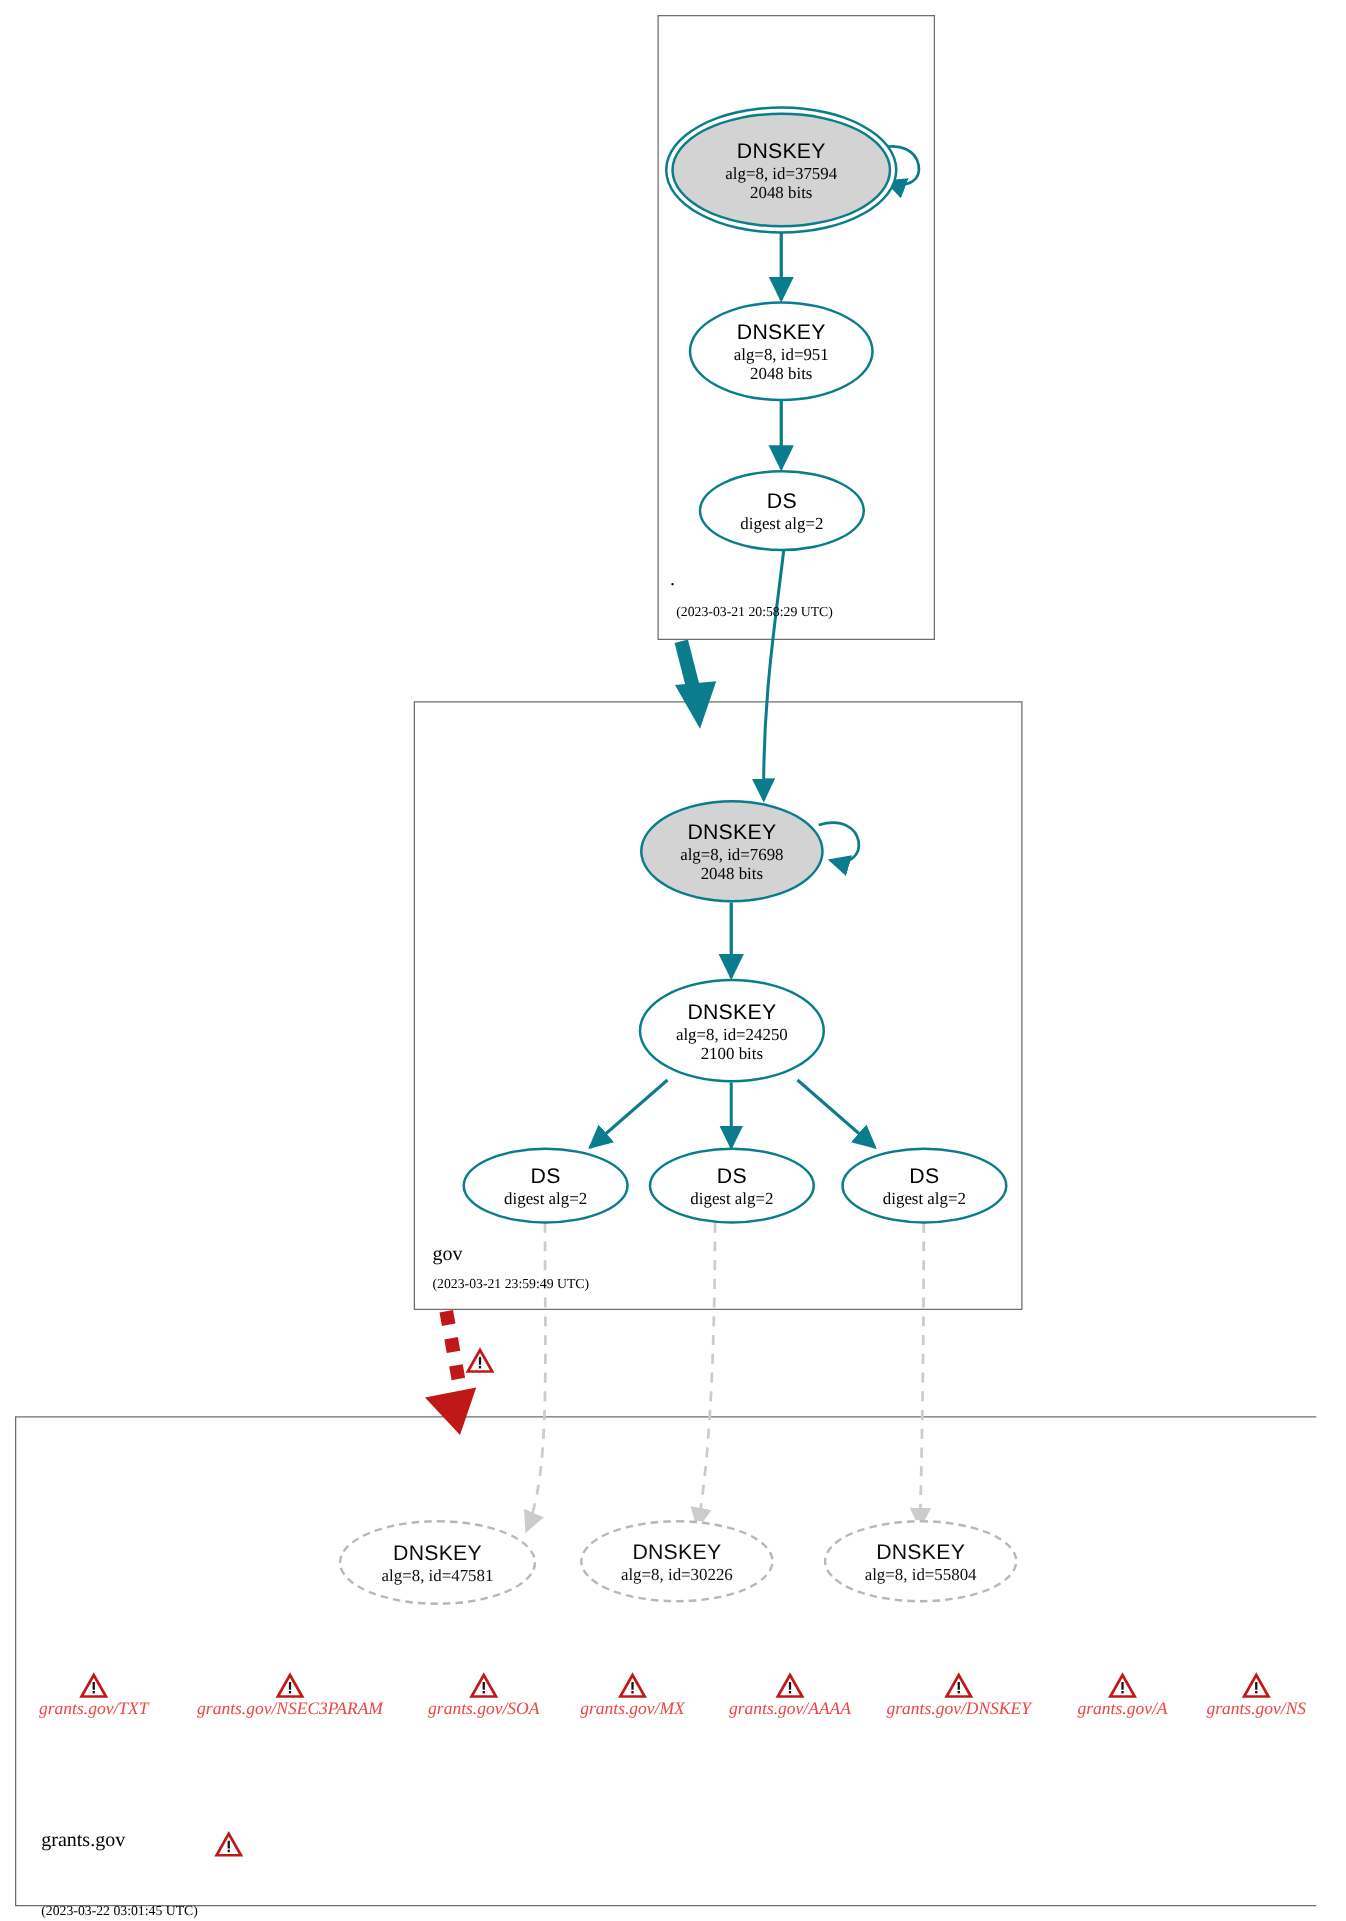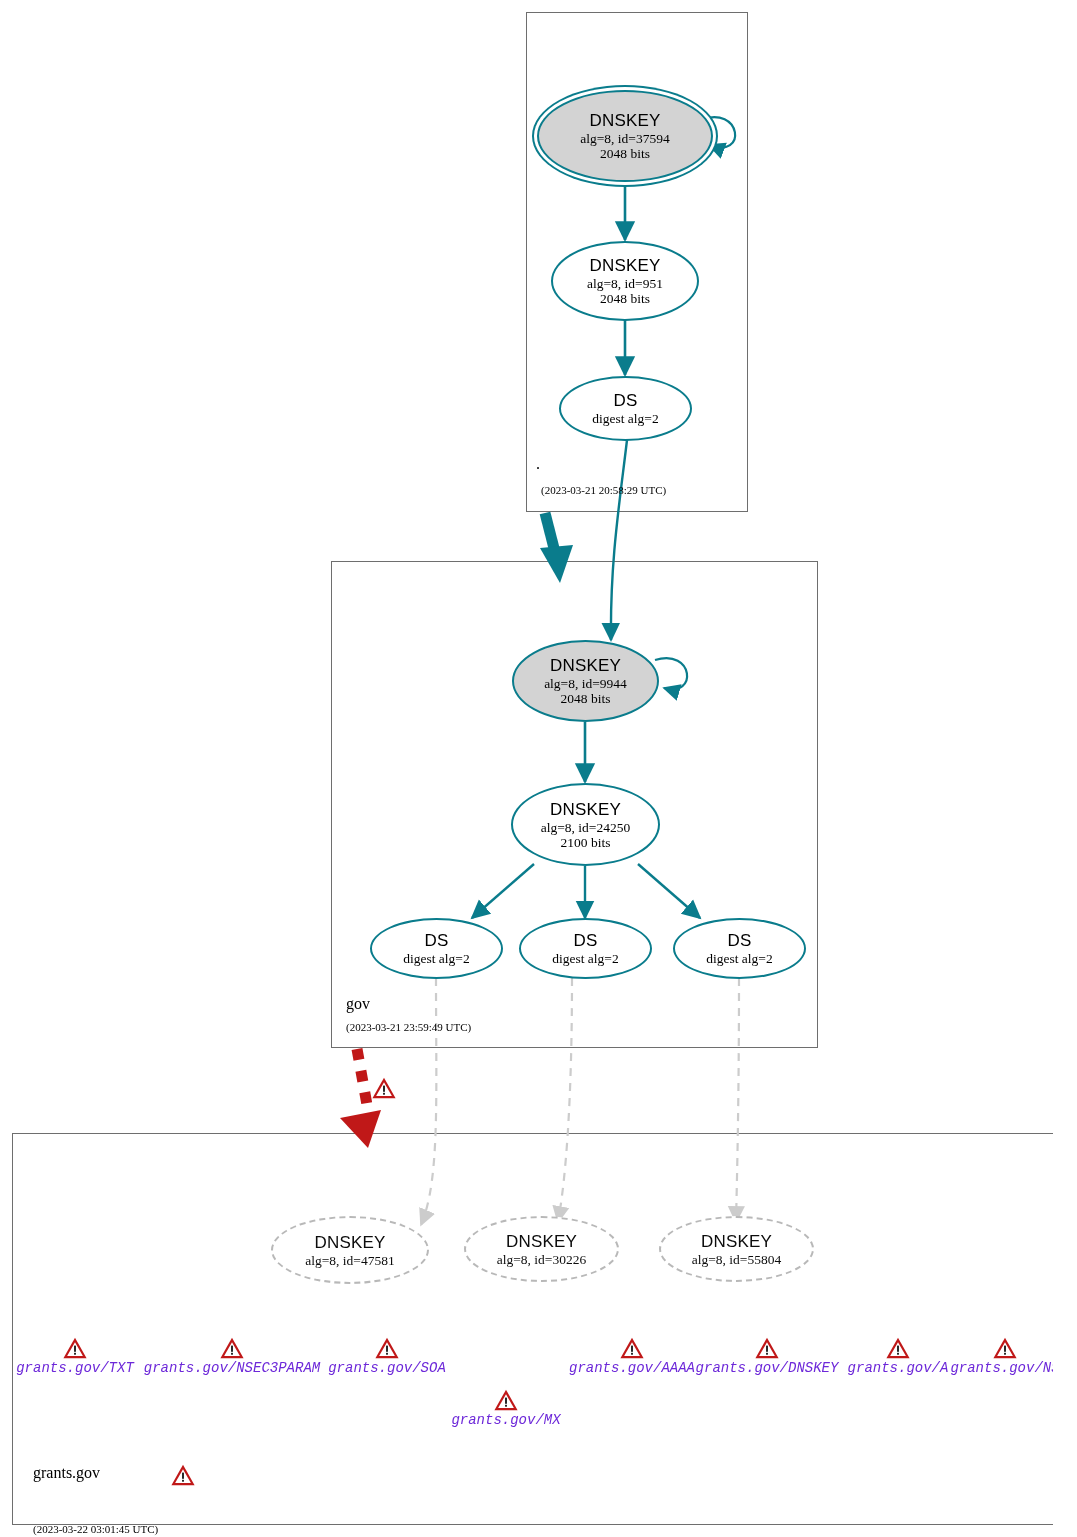--- a/index.html
+++ b/index.html
@@ -93,24 +93,24 @@
   
   .rrset {
     position: absolute;
     display: flex;
     flex-direction: column;
     align-items: center;
     width: 160px;
     margin-left: -80px;
   }
   .rrset-label {
-    font-family: Liberation Mono, monospace;
+    font-family: Liberation Serif, serif;
     font-style: italic;
     font-size: 14px;
-    color: #6d28d9;
+    color: #ef4444;
     white-space: nowrap;
     line-height: 16px;
   }
   .warn {
     display: block;
     width: 26px;
     height: 24px;
   }
   .warn-inline {
     position: absolute;
@@ -179,21 +179,21 @@
   <div class="node secure" style="left:559px; top:376px; width:133px; height:65px;">
     <div class="t1">DS</div>
     <div class="t2">digest alg=2</div>
   </div>
 
   <div class="zone-label zone-name" style="left:536px; top:455px;">.</div>
   <div class="zone-label zone-time" style="left:541px; top:481px;">(2023-03-21 20:58:29 UTC)</div>
 
   <div class="node secure-ksk" style="left:512px; top:640px; width:147px; height:82px;">
     <div class="t1">DNSKEY</div>
-    <div class="t2">alg=8, id=9944</div>
+    <div class="t2">alg=8, id=7698</div>
     <div class="t3">2048 bits</div>
   </div>
 
   <div class="node secure" style="left:511px; top:783px; width:149px; height:83px;">
     <div class="t1">DNSKEY</div>
     <div class="t2">alg=8, id=24250</div>
     <div class="t3">2100 bits</div>
   </div>
 
   <div class="node secure" style="left:370px; top:918px; width:133px; height:61px;">
@@ -259,21 +259,21 @@
   <div class="rrset" style="left:387px; top:1336px;">
     <svg class="warn" viewBox="0 0 26 24">
       <path d="M13,1.8 L24.6,22.2 L1.4,22.2 z" fill="#c01818"></path>
       <path d="M13,6.2 L20.9,20.1 L5.1,20.1 z" fill="#ffffff"></path>
       <rect x="12.1" y="9.6" width="1.8" height="6.2" fill="#111111"></rect>
       <rect x="12.1" y="16.8" width="1.8" height="1.9" fill="#111111"></rect>
     </svg>
     <span class="rrset-label">grants.gov/SOA</span>
   </div>
 
-  <div class="rrset" style="left:506px; top:1388px;align-items:center;">
+  <div class="rrset" style="left:506px; top:1336px;align-items:center;">
     <svg class="warn" viewBox="0 0 26 24">
       <path d="M13,1.8 L24.6,22.2 L1.4,22.2 z" fill="#c01818"></path>
       <path d="M13,6.2 L20.9,20.1 L5.1,20.1 z" fill="#ffffff"></path>
       <rect x="12.1" y="9.6" width="1.8" height="6.2" fill="#111111"></rect>
       <rect x="12.1" y="16.8" width="1.8" height="1.9" fill="#111111"></rect>
     </svg>
     <span class="rrset-label">grants.gov/MX</span>
   </div>
 
   <div class="rrset" style="left:632px; top:1336px;">

